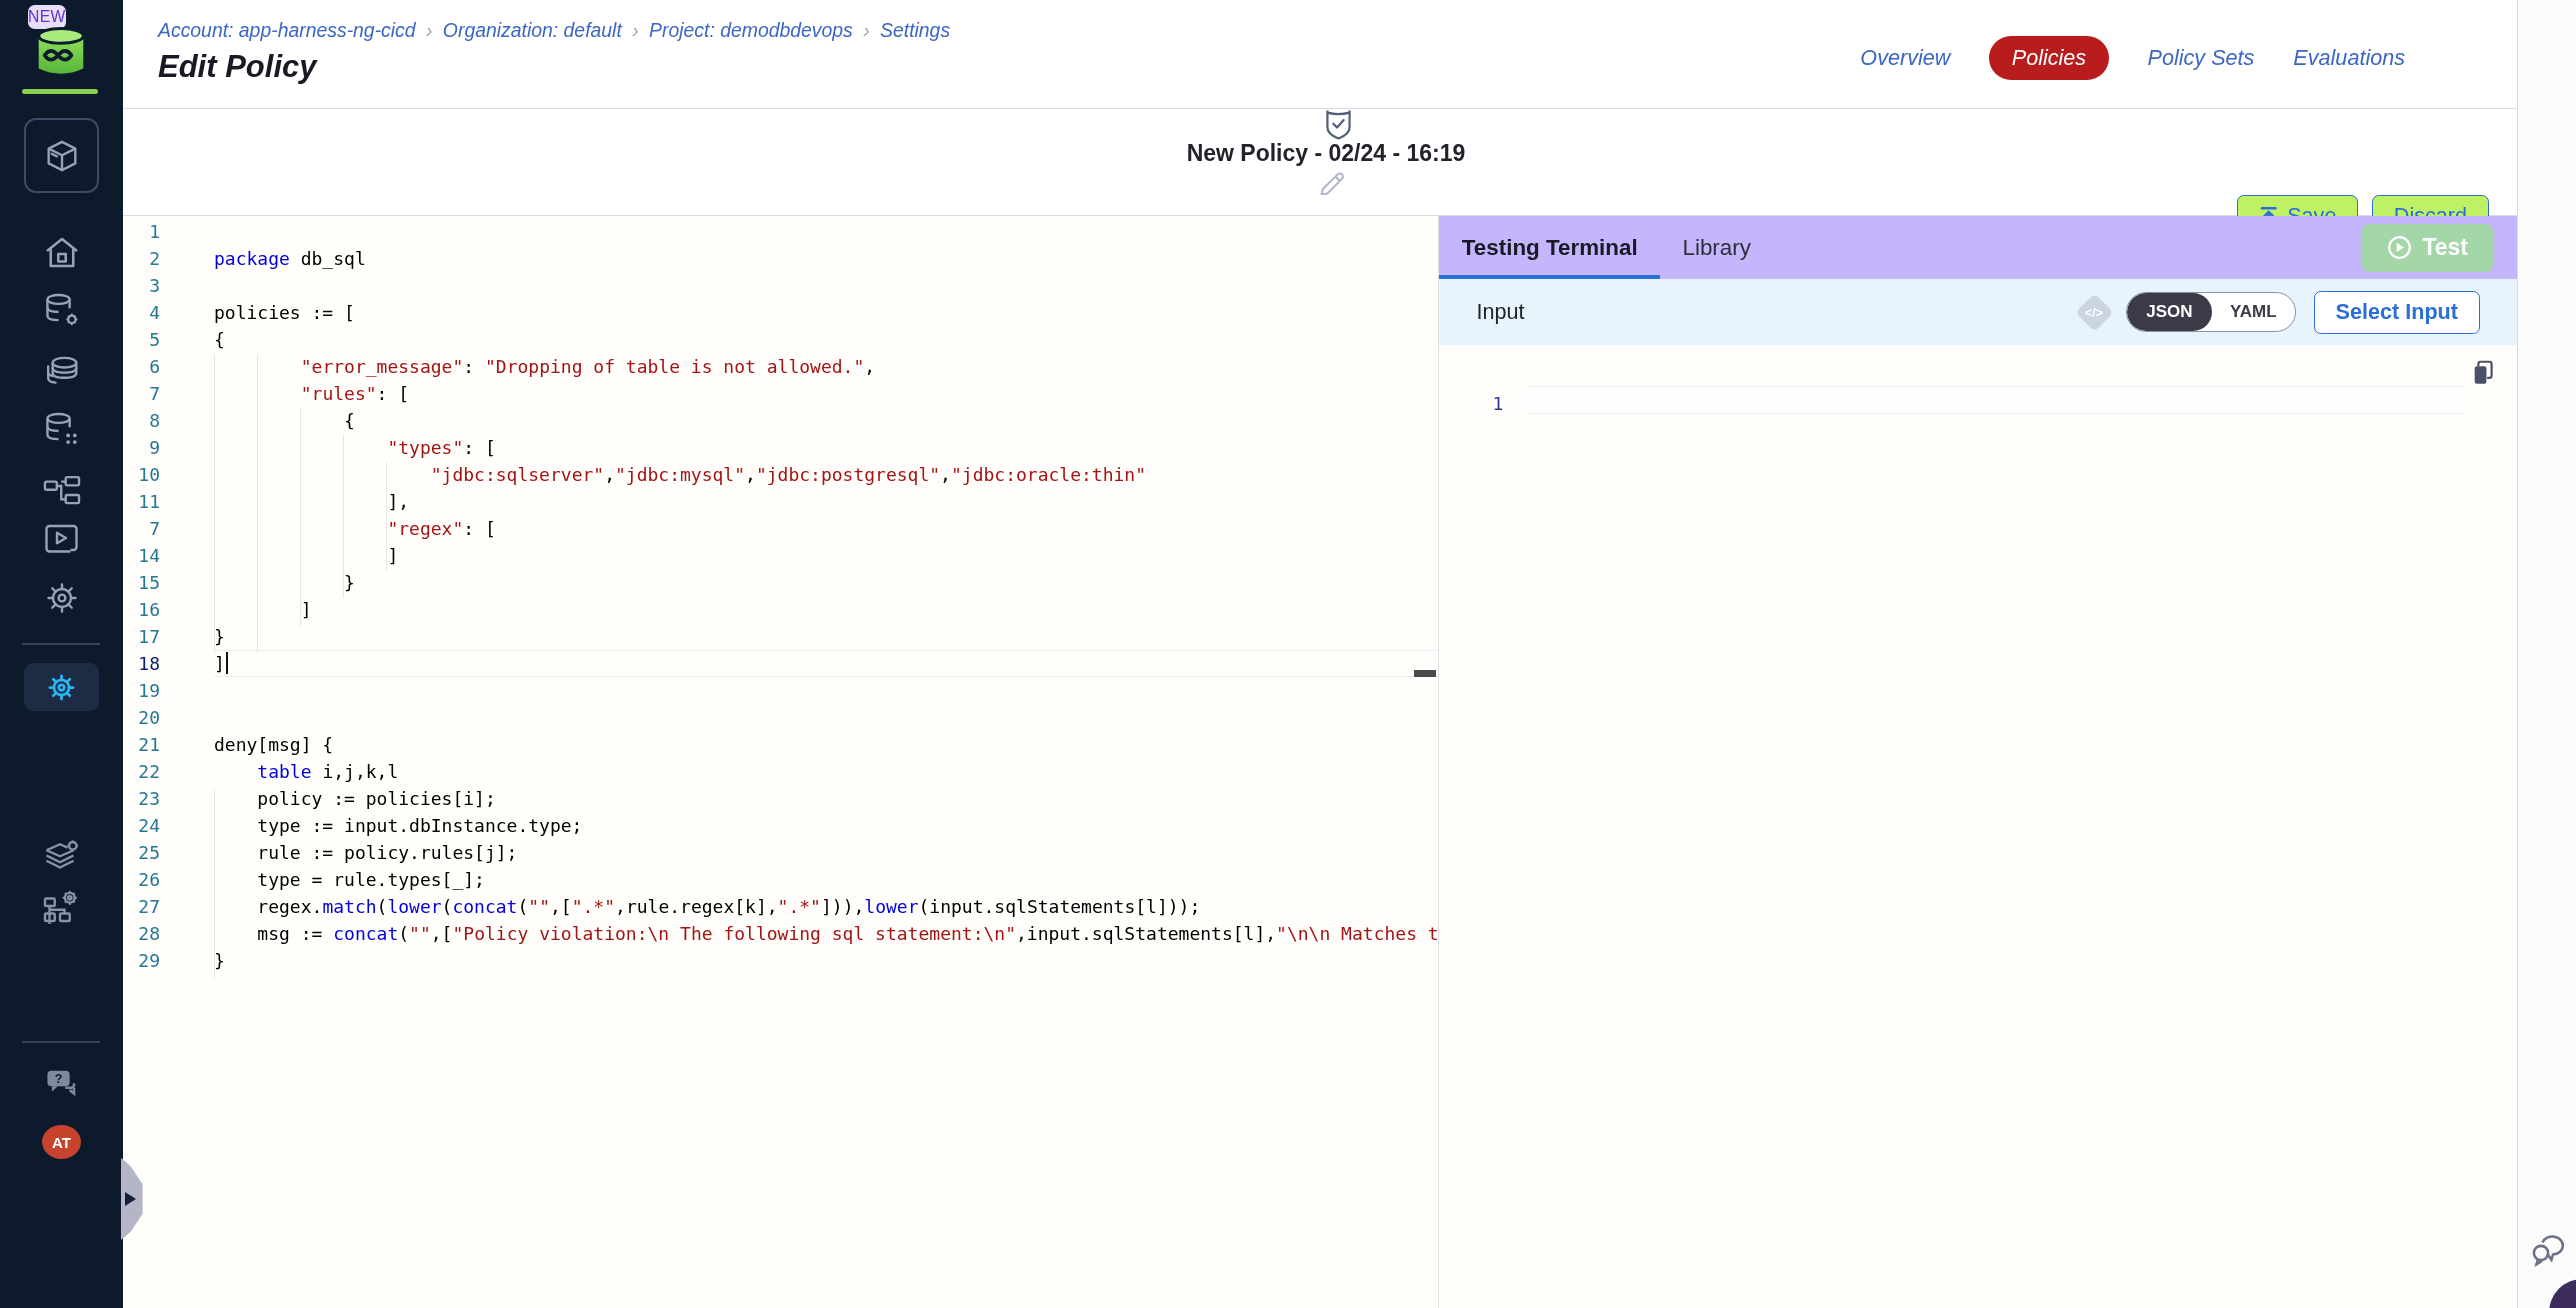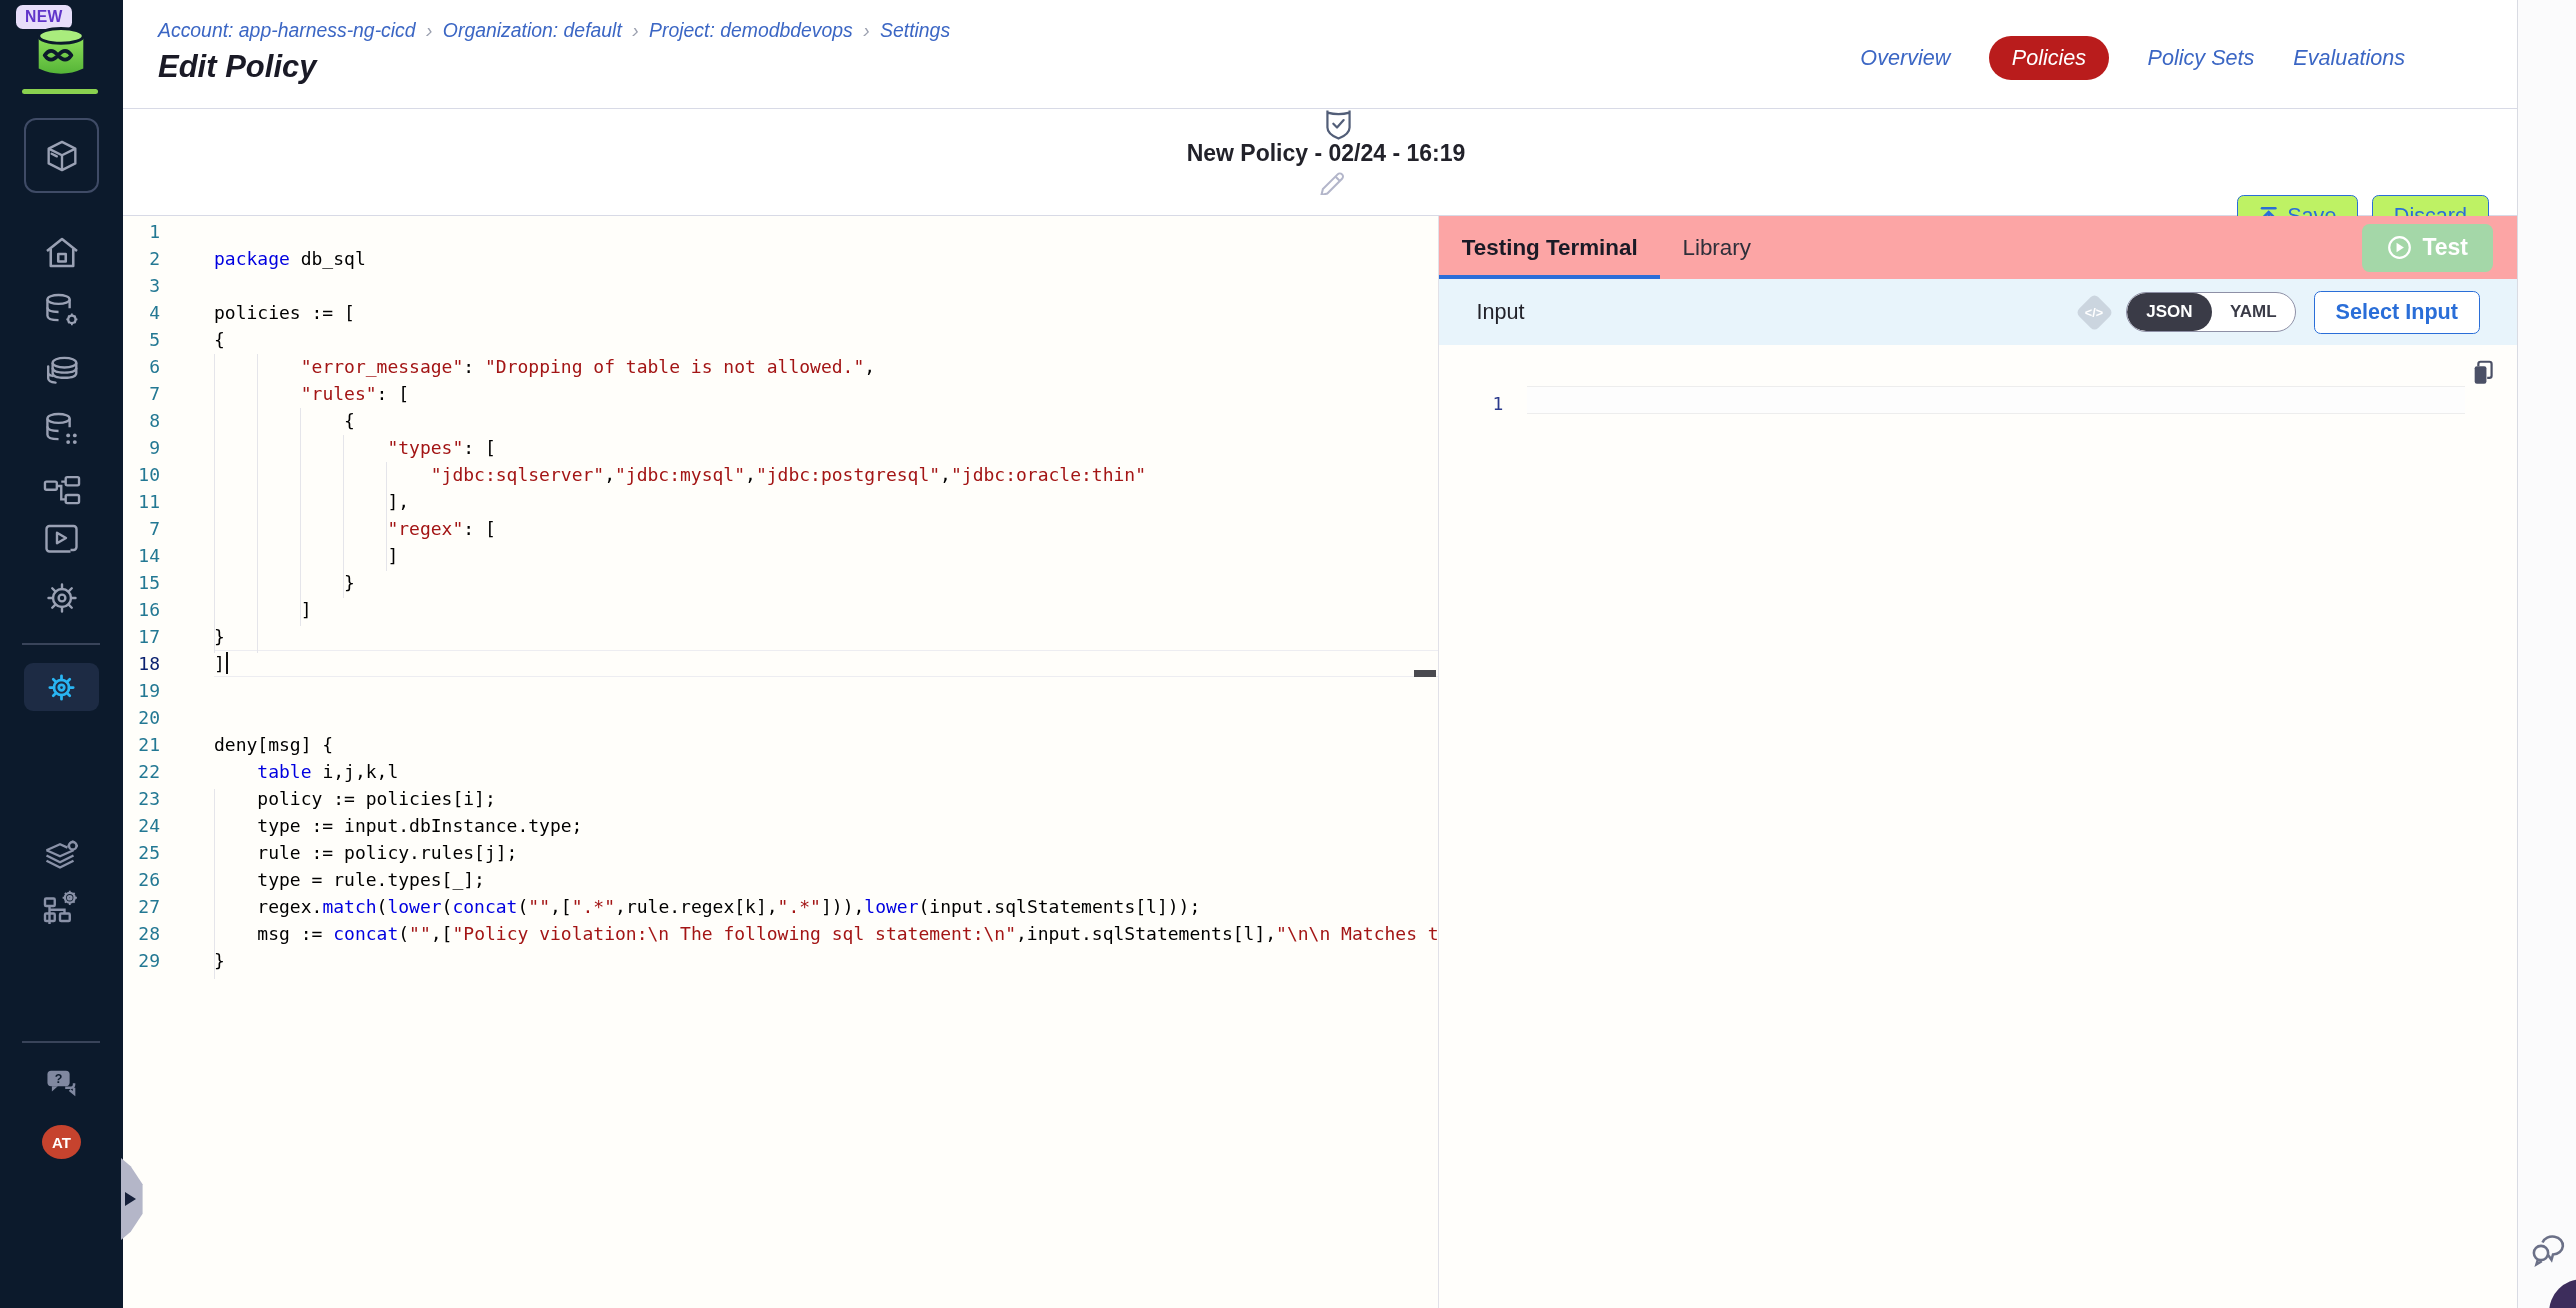--- a/index.html
+++ b/index.html
@@ -1,21 +1,21 @@
 <!DOCTYPE html>
 <html style="font-size:12px"><head>
 <meta charset="utf-8">
 <style>
   * { box-sizing: border-box; margin: 0; padding: 0; }
   html, body { width: 2576px; height: 1309px; overflow: hidden; }
   body { font-family: "Liberation Sans", sans-serif; background: #ffffff; position: relative; color: #22222a; }
 
   
   .sidebar { position: absolute; left: 0; top: 0; width: 123px; height: 1309px; background: #0c1a2c; z-index: 5; }
-  .new-badge { position: absolute; left: 16px; top: 4.5px; background: #e7defa; color: #6035c9; font-size: 15.7px; font-weight: 700; padding: 3px 9px; border-radius: 6.7px; letter-spacing: 0.4px; }
+  .new-badge { position: absolute; left: 28px; top: 4.5px; background: #e7defa; color: #6035c9; font-size: 15.7px; font-weight: 400; padding: 3px 0; border-radius: 6.7px; letter-spacing: 0.4px; }
   .logo { position: absolute; left: 34px; top: 27px; }
   .logo-underline { position: absolute; left: 22.4px; top: 89px; width: 76px; height: 5.2px; border-radius: 3px; background: #8ad14f; }
   .module-box { position: absolute; left: 24px; top: 118px; width: 75px; height: 75px; border: 2.2px solid #3f4b66; border-radius: 12px; display: flex; align-items: center; justify-content: center; }
   .side-ic { position: absolute; left: 0; width: 123px; display: flex; justify-content: center; }
   .side-div { position: absolute; left: 22.4px; width: 78px; height: 1.5px; background: #39445a; }
   .active-box { position: absolute; left: 24px; top: 663px; width: 75px; height: 48px; background: #1d2b44; border-radius: 9px; display: flex; align-items: center; justify-content: center; }
   .avatar { position: absolute; left: 42px; top: 1125px; width: 39px; height: 34px; border-radius: 50%; background: #c6432e; color: #fff; font-size: 15px; font-weight: 700; display: flex; align-items: center; justify-content: center; }
   .expander { position: absolute; left: 121px; top: 1158px; width: 21.6px; height: 82px; background: #b4b6c8; clip-path: polygon(0 0, 45% 10%, 100% 32%, 100% 68%, 45% 90%, 0 100%); z-index: 6; display: flex; align-items: center; }
   .expander .tri { width: 0; height: 0; border-top: 7.5px solid transparent; border-bottom: 7.5px solid transparent; border-left: 11.2px solid #16203a; margin-left: 3.7px; }
 
@@ -50,21 +50,21 @@
   .ln { width: 37px; text-align: right; font-family: "DejaVu Sans Mono", monospace; font-size: 18px; color: #237893; flex: none; }
   .code { margin-left: 54px; flex: 1; font-family: "DejaVu Sans Mono", monospace; font-size: 18px; height: 100%; display: flex; align-items: center; overflow: hidden; }
   .code-row.active .ln { color: #0b216f; }
   .code-row.active .code { border-top: 1.5px solid #ededf1; border-bottom: 1.5px solid #ededf1; }
   .tok-p { color: #000000; } .tok-k { color: #0000e0; } .tok-s { color: #a31515; }
   .cursor { display: inline-block; width: 0; height: 21.6px; border-left: 2.2px solid #111; margin-left: 0.7px; }
   .guide { position: absolute; width: 1.1px; background: #e5e5ea; z-index: 0; }
   .ruler-dash { position: absolute; right: 2.2px; top: 454px; width: 22.4px; height: 6.7px; background: #4a4a4f; }
 
   
-  .terminal { width: 1079px; height: 100%; border-left: 1.5px solid #e1e1e8; display: flex; flex-direction: column; background: #fca5a5; }
+  .terminal { width: 1079px; height: 100%; border-left: 1.5px solid #e1e1e8; display: flex; flex-direction: column; background: #c4b5fd; }
   .term-tabs { height: 63px; display: flex; align-items: center; position: relative; }
   .term-tab { font-size: 22.4px; color: #2f2f3a; padding: 0 22.4px; height: 100%; display: flex; align-items: center; cursor: pointer; position: relative; }
   .term-tab.active { font-weight: 700; color: #1a1a26; }
   .term-tab.active::after { content: ""; position: absolute; left: 0; right: 0; bottom: 0; height: 4.5px; background: #2a6ed8; }
   .btn-test { position: absolute; right: 24px; top: 7.5px; height: 48px; padding: 0 25px; background: #a4d7a8; border: none; border-radius: 7.5px; color: #fff; font-size: 23px; font-weight: 700; display: flex; align-items: center; gap: 10.4px; cursor: default; font-family: "Liberation Sans", sans-serif; }
   .input-bar { height: 66px; background: #e8f4fb; display: flex; align-items: center; padding: 0 37px; }
   .input-label { font-size: 21.6px; font-weight: 500; color: #22222a; }
   .input-bar .right { margin-left: auto; display: flex; align-items: center; gap: 18px; }
   .code-badge { width: 27px; height: 27px; background: #cbd5df; border-radius: 5.2px; transform: rotate(45deg); display: flex; align-items: center; justify-content: center; }
   .code-badge span { transform: rotate(-45deg); color: #fff; font-size: 12.7px; font-weight: 700; }

